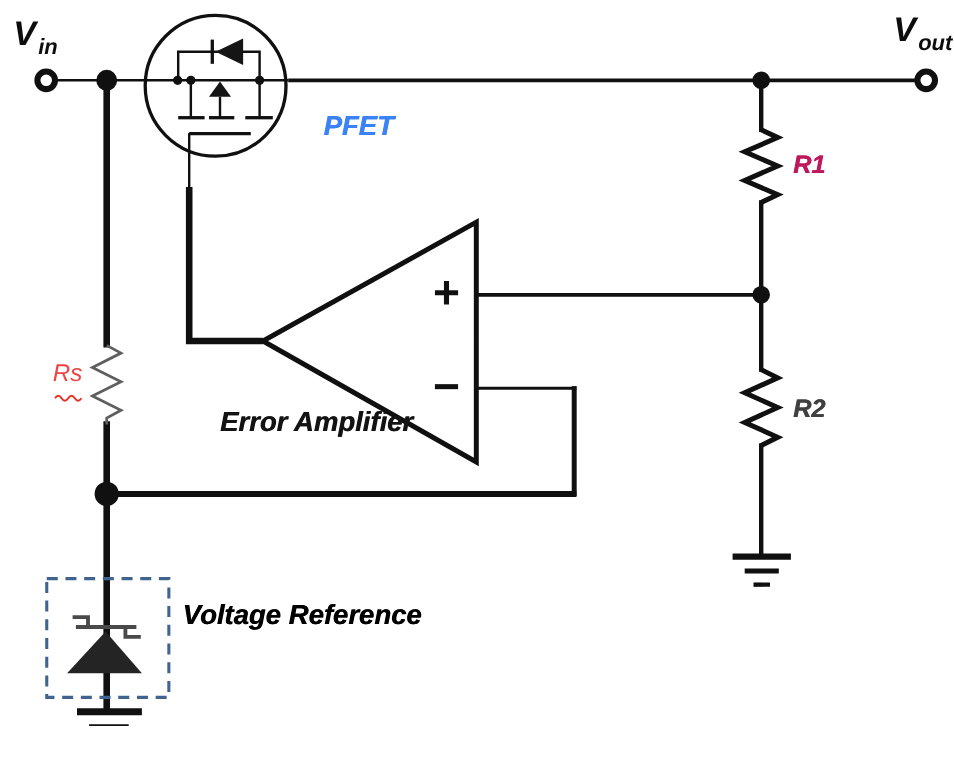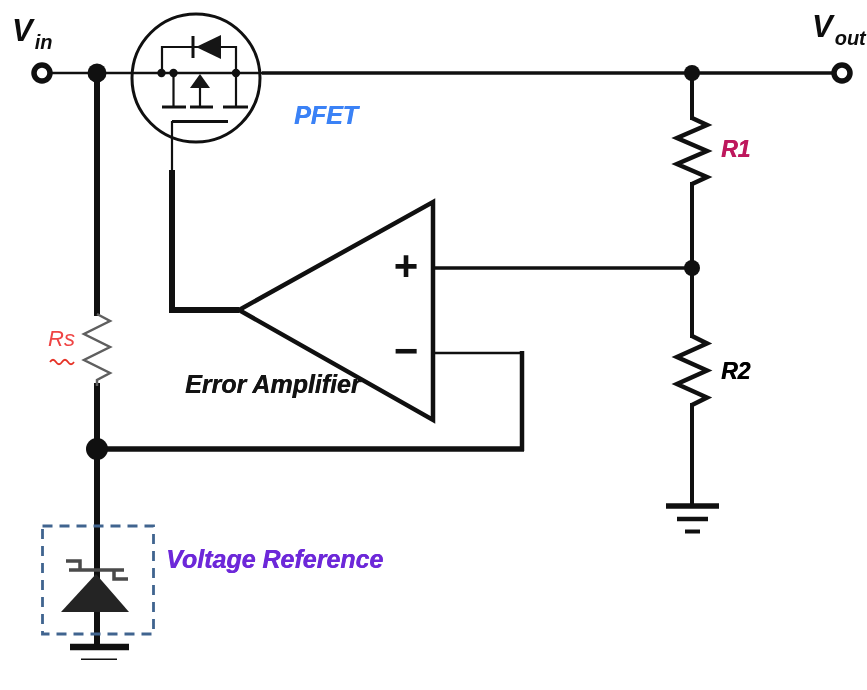--- a/index.html
+++ b/index.html
@@ -6,24 +6,24 @@
   .stage{
     position:relative;width:867px;height:660px;background:#ffffff;
     font-family:"Liberation Sans",sans-serif;overflow:hidden;
   }
   .stage svg{position:absolute;left:0;top:0;}
   .lbl{position:absolute;color:#131313;white-space:nowrap;line-height:1;}
   .lbl-bold{font-style:italic;font-weight:bold;text-shadow:0.45px 0 currentColor;}
   .term{font-style:italic;font-weight:bold;font-size:31px;color:#0d0d0d;}
   .term .sub{font-size:20px;position:relative;top:8px;margin-left:2px;}
   #pfet-label{left:294px;top:103px;font-size:25px;color:#3b82f6;}
-  #error-amp-label{left:185px;top:372px;font-size:25px;color:#131313;}
-  #voltage-ref-label{left:166px;top:547px;font-size:25px;color:#6d28d9;font-style:italic;}
+  #error-amp-label{left:200px;top:372px;font-size:25px;color:#131313;}
+  #voltage-ref-label{left:166px;top:547px;font-size:25px;color:#000000;font-style:italic;}
   #r1-label{left:721px;top:138px;font-size:23px;color:#be185d;}
-  #r2-label{left:721px;top:360px;font-size:23px;color:#000000;}
+  #r2-label{left:721px;top:360px;font-size:23px;color:#404040;}
   #rs-label{left:48px;top:328px;font-size:22px;font-style:italic;color:#ef4444;}
   #vin-label{left:12px;top:15px;}
   #vout-label{left:812px;top:11px;}
   .opamp-sign{
     position:absolute;font-weight:bold;font-size:42px;color:#101010;
     transform:translate(-50%,-50%);
   }
   #plus-sign{left:406px;top:266px;}
   #minus-sign{left:406px;top:351px;}
 </style>

